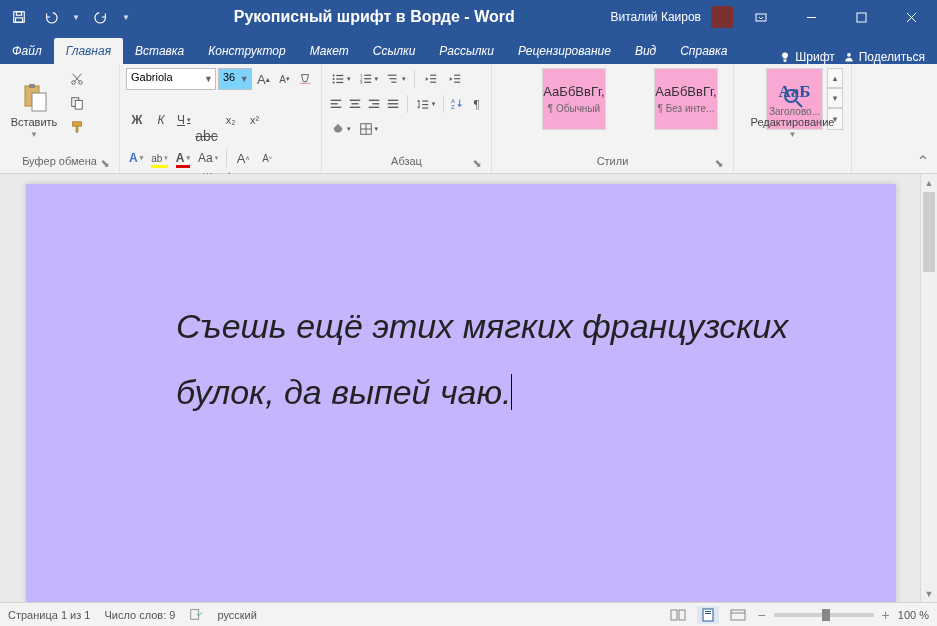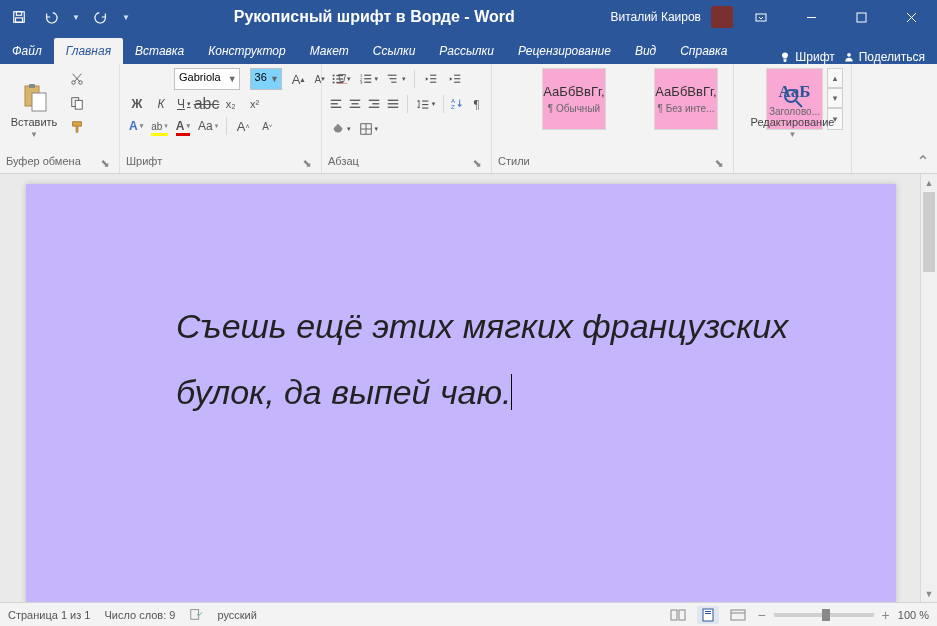--- a/index.html
+++ b/index.html
@@ -19,31 +19,31 @@
 .tabs { height: 30px; background: #2b579a; display: flex; align-items: flex-end; color: #fff; font-size: 12px; }
 .tab { padding: 6px 12px 6px; cursor: pointer; font-style: italic; }
 .tab.active { background: #f3f3f3; color: #2b579a; border-top-left-radius: 2px; border-top-right-radius: 2px; }
 .tabs-right { margin-left: auto; display: flex; align-items: center; gap: 8px; padding-right: 12px; font-size: 12px; }
 .tabs-right span svg { margin-right: 4px; vertical-align: -2px; }
 
 
 .ribbon { height: 110px; background: #f3f3f3; border-bottom: 1px solid #d4d4d4; display: flex; position: relative; }
 .group { border-right: 1px solid #e0e0e0; padding: 4px 6px 2px; display: flex; flex-direction: column; position: relative; }
 .group-body { flex: 1; display: flex; gap: 4px; }
-.group-label { font-size: 11px; color: #666; padding: 2px 0; height: 18px; position: relative; }
+.group-label { font-size: 11px; color: #666; text-align: center; padding: 2px 0; height: 18px; position: relative; }
 .group-label .launcher { position: absolute; right: 2px; bottom: 2px; width: 12px; height: 12px; display: flex; align-items: center; justify-content: center; color: #888; }
 
 .big-btn { display: flex; flex-direction: column; align-items: center; justify-content: center; width: 56px; gap: 2px; padding: 4px 2px; font-size: 11px; color: #444; }
 .big-btn .icon-box { width: 32px; height: 32px; display: flex; align-items: center; justify-content: center; }
 
 .mini-col { display: flex; flex-direction: column; gap: 2px; justify-content: flex-start; }
 .mini-btn { width: 22px; height: 22px; display: flex; align-items: center; justify-content: center; color: #555; font-size: 12px; }
 .mini-btn.wide { width: auto; padding: 0 3px; gap: 2px; display: inline-flex; }
 
-.font-row { display: flex; gap: 10px; align-items: center; margin-bottom: 3px; margin-left: 48px; }
+.font-row { display: flex; gap: 2px; align-items: center; margin-bottom: 3px; }
 .font-name { width: 100px; height: 22px; background: #fff; border: 1px solid #c0c0c0; font-size: 11px; padding: 2px 18px 2px 4px; position: relative; }
 .font-size { width: 36px; height: 22px; background: #7dd3fc; border: 1px solid #c0c0c0; font-size: 11px; padding: 2px 14px 2px 4px; position: relative; }
 .combo-arrow { position: absolute; right: 2px; top: 50%; transform: translateY(-50%); color: #666; font-size: 9px; }
 
 .row { display: flex; gap: 2px; align-items: center; }
 .sep { width: 1px; height: 18px; background: #d6d6d6; margin: 0 3px; }
 
 .style-box { width: 64px; height: 62px; background: #f9a8d4; border: 1px solid #d8d8d8; display: flex; flex-direction: column; align-items: center; justify-content: center; font-size: 10px; color: #666; padding: 2px; margin-left: 44px; }
 .style-box .preview { font-size: 13px; color: #333; margin-bottom: 4px; }
 .style-scroll { display: flex; flex-direction: column; }
@@ -211,21 +211,21 @@
             </svg>
           </div>
       </div>
       <div class="row">
         <div class="mini-btn bold">Ж</div>
         <div class="mini-btn ital">К</div>
         <div class="mini-btn uline wide">
             <span>Ч</span>
             <span style="font-size:7px;">▾</span>
           </div>
-        <div class="mini-btn strike" style="font-size:16px;">abc</div>
+        <div class="mini-btn strike" style="font-size:14px;margin-top:32px;">abc</div>
         <div class="mini-btn" style="font-size:11px;">x₂</div>
         <div class="mini-btn" style="font-size:11px;">x²</div>
       </div>
       <div class="row">
         <div class="mini-btn wide" style="position:relative;color:#3a6fc9;font-weight:bold;">
             <span>A</span>
             <span style="font-size:7px;color:#888;">▾</span>
           </div>
         <div class="mini-btn wide" style="position:relative;">
             <span style="font-size:10px;">ab</span>

